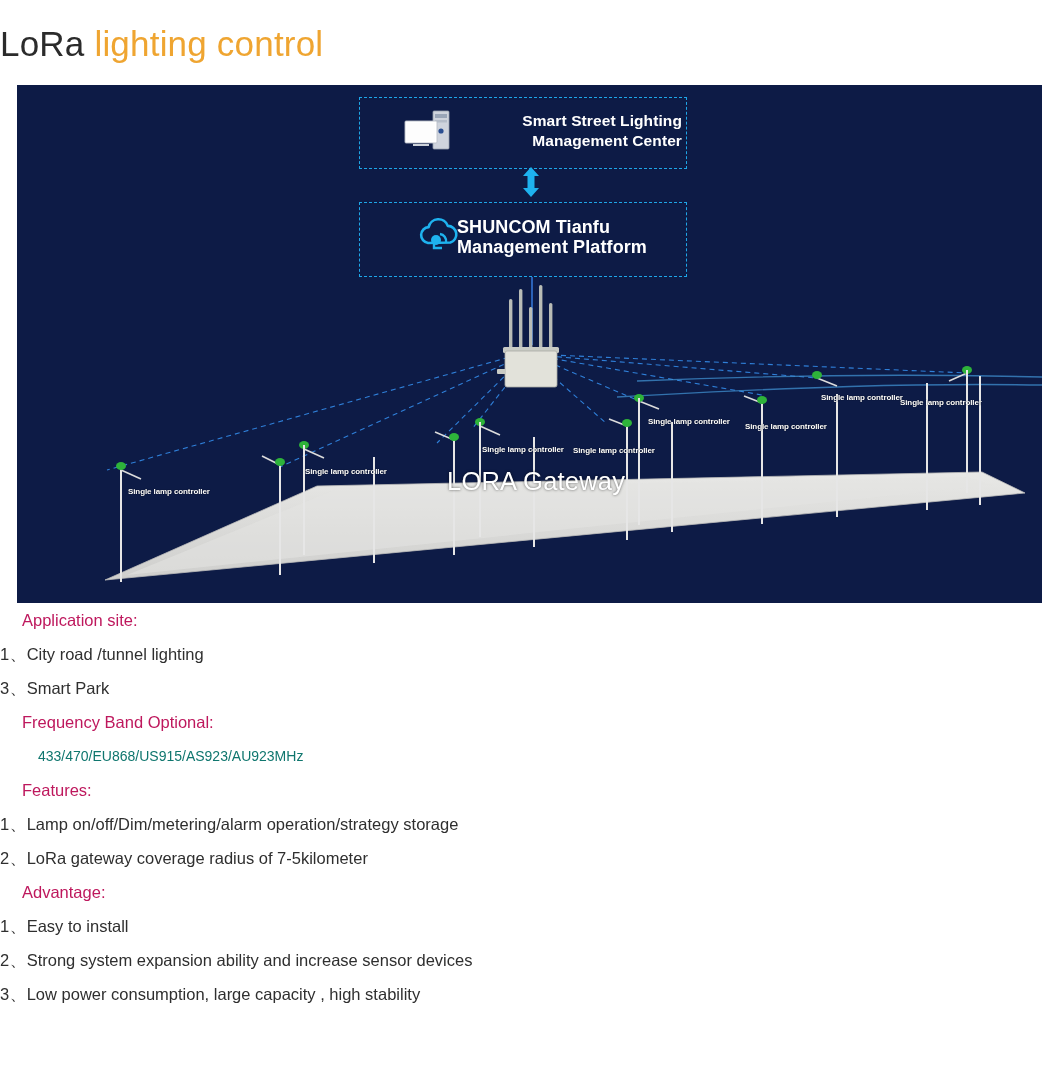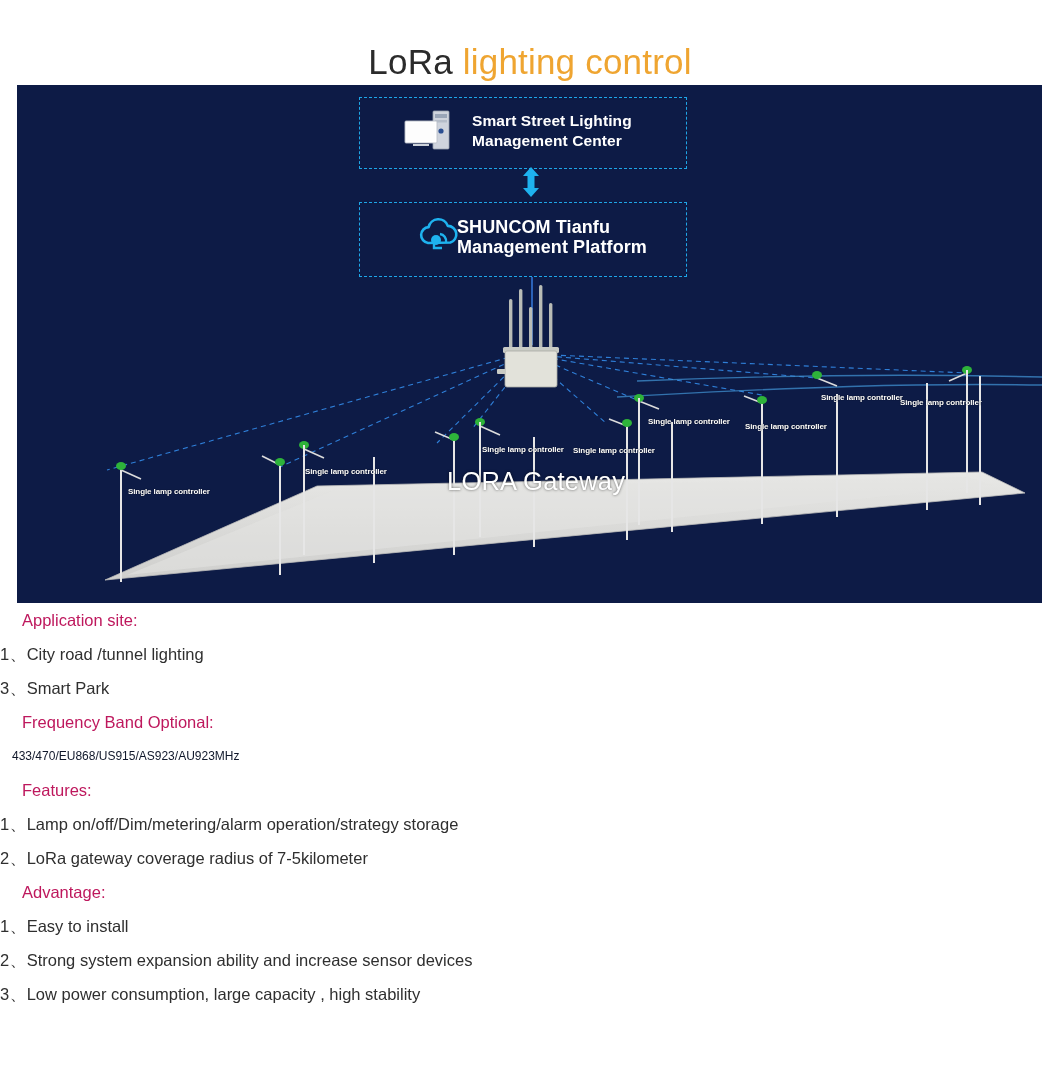--- a/index.html
+++ b/index.html
@@ -10,24 +10,24 @@
   body {
     width: 1060px;
     height: 1074px;
     font-family: "Liberation Sans", sans-serif;
     overflow: hidden;
     position: relative;
   }
 
   
   .page-title {
-    text-align: center;
+    text-align: left;
     font-size: 35px;
     letter-spacing: 0.2px;
-    padding-top: 39px;
+    padding-top: 21px;
     height: 52px;
     line-height: 46px;
     font-weight: 400;
   }
   .title-dark { color: #2b2b2b; }
   .title-accent { color: #efa531; }
 
   
   .diagram {
     position: absolute;
@@ -62,20 +62,21 @@
     color: #ffffff;
     font-weight: bold;
     font-size: 15.5px;
     line-height: 20px;
     letter-spacing: 0.1px;
   }
   #label-center {
     left: 455px;
     top: 26px;
     width: 210px;
+    text-align: right;
   }
   #label-platform {
     left: 440px;
     top: 132px;
     width: 230px;
     font-size: 18px;
   }
 
   
   .pc-icon { position: absolute; left: 386px; top: 24px; }
@@ -138,23 +139,23 @@
   .line {
     color: #2f2f2f;
     font-size: 16.5px;
     height: 34px;
     line-height: 34px;
     font-weight: 400;
     white-space: pre;
   }
   .line .num { letter-spacing: 0.5px; }
   .plain {
-    color: #0f172a;
-    font-size: 12px;
-    padding-left: 12px;
+    color: #0f766e;
+    font-size: 14px;
+    padding-left: 38px;
     height: 34px;
     line-height: 34px;
   }
 </style>
 </head>
 <body>
 
 <div class="page-title">
   <span class="title-dark">LoRa</span>
   <span class="title-accent">lighting control</span>

